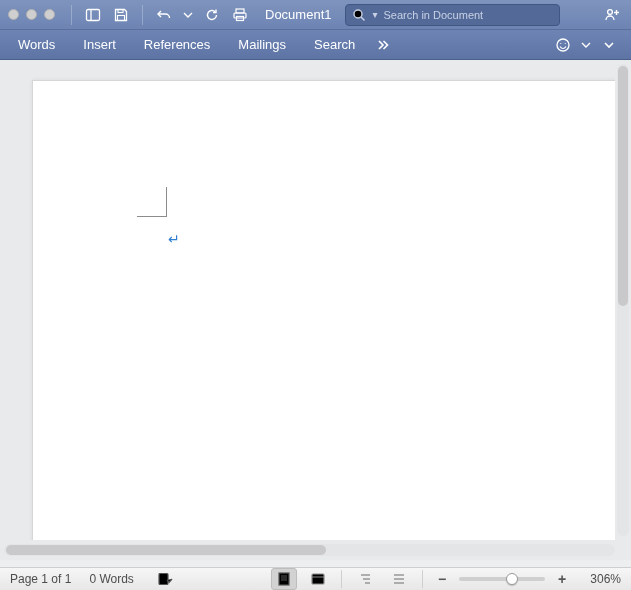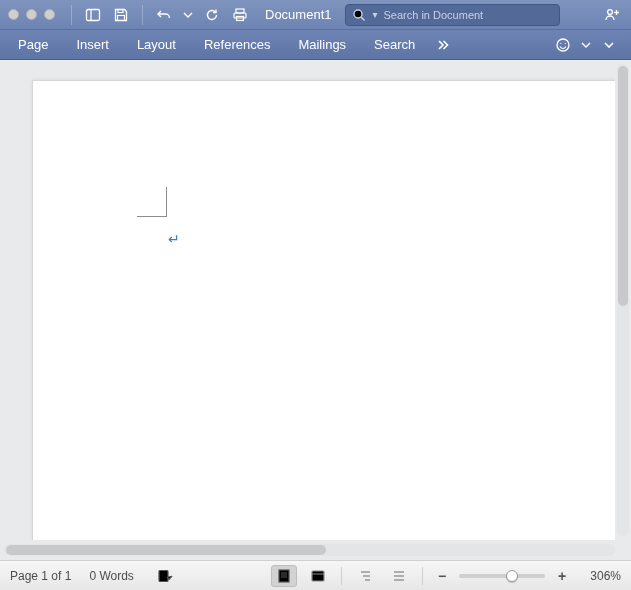--- a/index.html
+++ b/index.html
@@ -87,21 +87,21 @@
           background:#c9c9cb;border-radius:5px;}
 
   
   .hscroll{position:absolute;left:4px;right:16px;bottom:4px;height:12px;
            background:#e4e5e7;border-radius:6px;}
   .hthumb{position:absolute;top:1px;bottom:1px;left:2px;width:320px;
           background:#c9c9cb;border-radius:5px;}
 
   
   .statusbar{
-    position:absolute;left:0;right:0;bottom:0;height:30px;
+    position:absolute;left:0;right:0;bottom:0;height:23px;
     background:linear-gradient(#f6f6f6,#e7e7e7);
     border-top:1px solid #cfcfcf;
     display:flex;align-items:center;
     font-size:12px;color:#4d4d4d;
     padding:0 10px;gap:14px;
   }
   .status-left{display:flex;align-items:center;gap:18px;}
   .status-center{margin-left:auto;display:flex;align-items:center;gap:8px;}
   .status-btn{
     display:flex;align-items:center;justify-content:center;
@@ -191,23 +191,22 @@
         <circle cx="6" cy="5" r="2.4" stroke-width="1.3"></circle>
         <path d="M2 13c0-2.2 1.8-4 4-4s4 1.8 4 4" stroke-width="1.3"></path>
         <line x1="12.5" y1="3" x2="12.5" y2="8" stroke-width="1.4"></line>
         <line x1="10" y1="5.5" x2="15" y2="5.5" stroke-width="1.4"></line>
       </svg>
     </div>
   </div>
 </div>
 
 <div class="ribbon">
-  <div class="ribbon-tab">Page</div>
+  <div class="ribbon-tab">Words</div>
   <div class="ribbon-tab">Insert</div>
-  <div class="ribbon-tab">Layout</div>
   <div class="ribbon-tab">References</div>
   <div class="ribbon-tab">Mailings</div>
   <div class="ribbon-tab">Search</div>
   <div class="ribbon-more tb-btn">
     <svg class="ico16" viewBox="0 0 16 16">
       <path d="M4 4l4 4-4 4" stroke-width="1.6"></path>
       <path d="M8.5 4l4 4-4 4" stroke-width="1.6"></path>
     </svg>
   </div>
 

